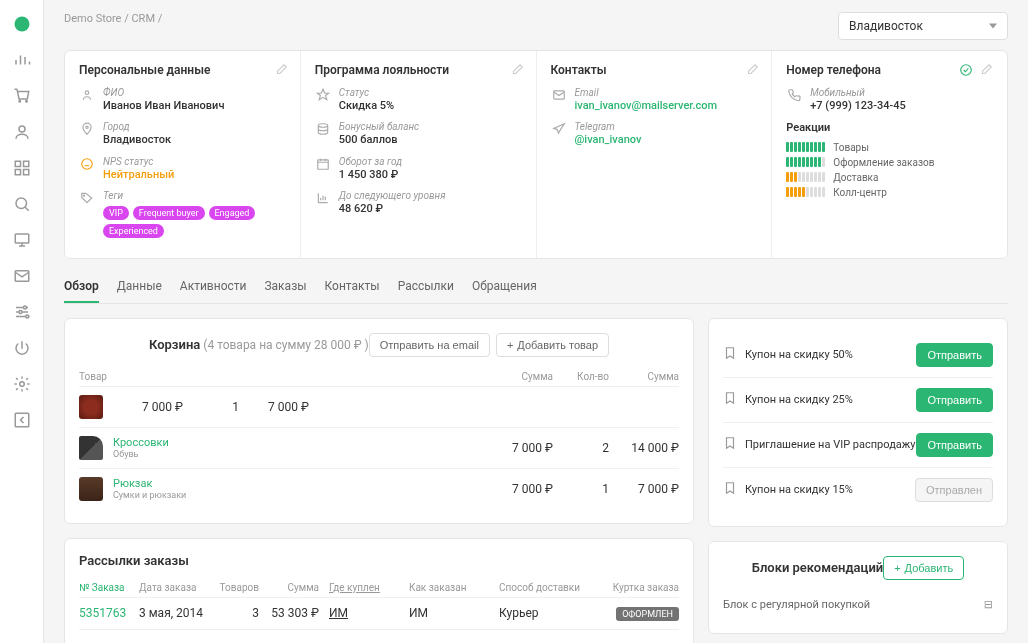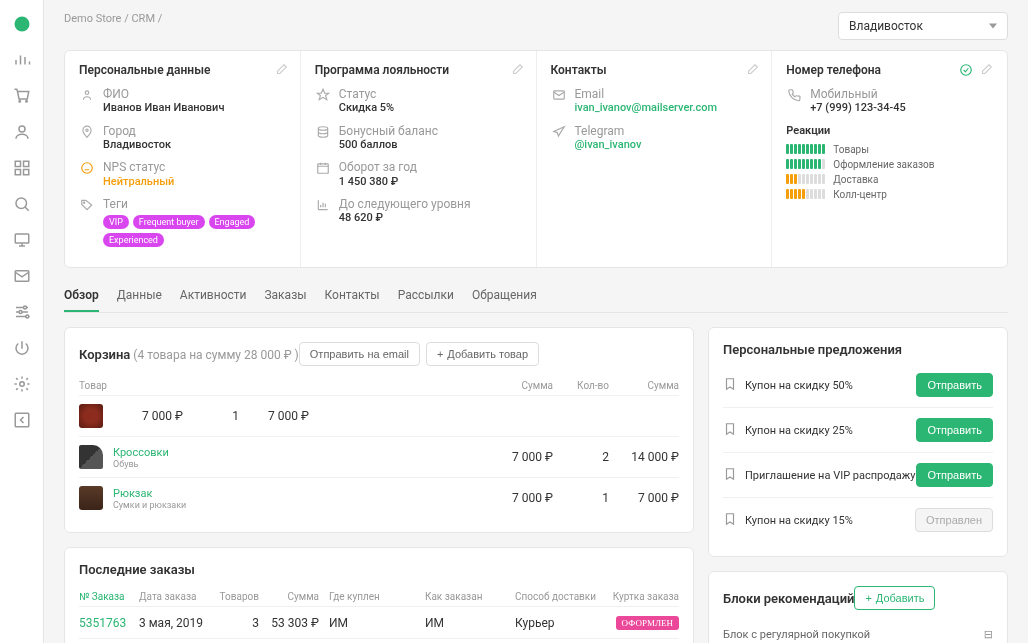--- a/index.html
+++ b/index.html
@@ -21,21 +21,21 @@
 .city-select::after { content: ""; position: absolute; right: 10px; top: 50%; width: 0; height: 0; border-left: 4px solid transparent; border-right: 4px solid transparent; border-top: 5px solid #999; transform: translateY(-50%); }
 
 .info-grid { display: flex; gap: 0; background: #fff; border: 1px solid #e5e5e5; border-radius: 6px; margin-bottom: 12px; }
 .info-card { flex: 1; padding: 12px 14px; border-right: 1px solid #eee; position: relative; }
 .info-card:last-child { border-right: none; }
 .card-title { font-size: 12px; font-weight: 600; color: #333; margin-bottom: 10px; }
 .card-row { display: flex; align-items: flex-start; gap: 8px; margin-bottom: 8px; }
 .card-row-icon { width: 16px; height: 16px; color: #aaa; flex-shrink: 0; display: flex; align-items: center; justify-content: center; }
 .card-row-icon svg { width: 14px; height: 14px; }
 .card-row-content { flex: 1; }
-.card-label { font-size: 12px; color: #999; line-height: 1.2; }
+.card-label { font-size: 10px; color: #999; line-height: 1.2; font-style: italic; }
 .card-value { font-size: 11px; color: #333; font-weight: 500; line-height: 1.3; }
 .card-value.link { color: #2bb673; }
 .card-value.orange { color: #f59e0b; }
 .edit-icon { position: absolute; top: 12px; right: 12px; color: #ccc; cursor: pointer; }
 .edit-icon svg, .check-green svg { width: 14px; height: 14px; }
 .check-green { color: #2bb673; }
 .tags-row { display: flex; flex-wrap: wrap; gap: 4px; margin-top: 4px; }
 .tag { background: #d946ef; color: #fff; font-size: 9px; padding: 2px 6px; border-radius: 8px; }
 
 .reaction-row { display: flex; align-items: center; gap: 8px; margin-bottom: 4px; }
@@ -47,21 +47,21 @@
 
 .tabs { display: flex; gap: 18px; border-bottom: 1px solid #e5e5e5; margin-bottom: 14px; }
 .tab { padding: 8px 0; font-size: 12px; color: #666; cursor: pointer; border-bottom: 2px solid transparent; }
 .tab.active { color: #333; font-weight: 600; border-bottom-color: #2bb673; }
 
 .content-row { display: flex; gap: 14px; }
 .left-col { flex: 1; }
 .right-col { width: 300px; }
 
 .panel { background: #fff; border: 1px solid #e5e5e5; border-radius: 6px; padding: 14px; margin-bottom: 14px; }
-.panel-header { display: flex; justify-content: flex-start; align-items: center; margin-bottom: 10px; }
+.panel-header { display: flex; justify-content: center; align-items: center; margin-bottom: 10px; }
 .panel-title { font-size: 13px; font-weight: 600; }
 .panel-subtitle { color: #999; font-weight: 400; font-size: 12px; }
 .panel-actions { display: flex; gap: 6px; }
 .btn { border: 1px solid #ddd; background: #fff; border-radius: 4px; padding: 5px 10px; font-size: 11px; color: #666; cursor: pointer; display: inline-flex; align-items: center; gap: 4px; }
 .btn-green { background: #2bb673; color: #fff; border-color: #2bb673; }
 .btn-disabled { background: #f5f5f5; color: #aaa; }
 
 .cart-header { display: flex; font-size: 10px; color: #999; padding: 4px 0; }
 .cart-col-product { flex: 1; }
 .cart-col-price { width: 70px; text-align: right; }
@@ -73,26 +73,26 @@
 .cart-img.shoe { background: linear-gradient(135deg, #333 50%, #555 50%); border-radius: 2px 10px 2px 2px; }
 .cart-img.bag { background: linear-gradient(#5a3a28, #3a2418); }
 .cart-name { color: #2bb673; font-size: 11px; }
 .cart-cat { color: #999; font-size: 9px; }
 .orders-header { display: flex; color: #999; font-size: 10px; padding: 4px 0; }
 .orders-row { display: flex; padding: 8px 0; border-top: 1px solid #f0f0f0; align-items: center; }
 .ocol-id { width: 60px; color: #2bb673; }
 .ocol-date { width: 80px; }
 .ocol-items { width: 50px; text-align: right; padding-right: 10px; }
 .ocol-sum { width: 60px; text-align: right; padding-right: 10px; }
-.ocol-where { width: 96px; }
+.ocol-where { width: 80px; text-decoration: underline; }
 .ocol-how { width: 90px; }
 .ocol-delivery { width: 90px; }
 .ocol-status { flex: 1; text-align: right; }
 .status-badge { display: inline-block; padding: 2px 6px; border-radius: 3px; font-size: 9px; color: #fff; }
-.sb-blue { background: #ec4899; font-family: Liberation Serif, serif; }
+.sb-blue { background: #737373; }
 
 .offer-row { display: flex; align-items: center; justify-content: space-between; padding: 10px 0; border-bottom: 1px solid #f0f0f0; }
 .offer-row:last-child { border-bottom: none; }
 .offer-left { display: flex; align-items: center; gap: 8px; font-size: 11px; color: #333; }
 .offer-icon { color: #999; }
 .offer-icon svg { width: 14px; height: 14px; }
 
 .reco-row { display: flex; align-items: center; justify-content: space-between; padding: 8px 0; font-size: 11px; color: #666; }
 
 .phone-header-row { display: flex; justify-content: space-between; align-items: flex-start; }
@@ -473,35 +473,35 @@
                   <div class="cart-cat">Сумки и рюкзаки</div>
                 </div>
     <div class="cart-col-price">7 000 ₽</div>
     <div class="cart-col-qty">1</div>
     <div class="cart-col-sum">7 000 ₽</div>
               </div>
             </div>
         </div>
 
         <div class="panel">
-          <div class="panel-title" style="margin-bottom:10px">Последние заказы</div>
+          <div class="panel-title" style="margin-bottom:10px">Рассылки заказы</div>
           <div class="orders-header">
             <div class="ocol-id">№ Заказа</div>
             <div class="ocol-date">Дата заказа</div>
             <div class="ocol-items">Товаров</div>
             <div class="ocol-sum">Сумма</div>
             <div class="ocol-where">Где куплен</div>
             <div class="ocol-how">Как заказан</div>
             <div class="ocol-delivery">Способ доставки</div>
             <div class="ocol-status">Куртка заказа</div>
           </div>
           <div>
               <div class="orders-row">
                 <div class="ocol-id">5351763</div>
-    <div class="ocol-date">3 мая, 2019</div>
+    <div class="ocol-date">3 мая, 2014</div>
     <div class="ocol-items">3</div>
     <div class="ocol-sum">53 303 ₽</div>
     <div class="ocol-where">ИМ</div>
     <div class="ocol-how">ИМ</div>
     <div class="ocol-delivery">Курьер</div>
     <div class="ocol-status"><span class="status-badge sb-blue">ОФОРМЛЕН</span></div>
               </div>
               <div class="orders-row">
     
     
@@ -509,21 +509,20 @@
     
     
     
     </div>
             </div>
         </div>
       </div>
 
       <div class="right-col">
         <div class="panel">
-          <div class="panel-title" style="margin-bottom:6px">Персональные предложения</div>
           <div>
               <div class="offer-row">
                 <div class="offer-left">
                   <span class="offer-icon"><svg viewBox="0 0 24 24" fill="none" stroke="currentColor" stroke-width="2">
                       <path d="M6 3h12v18l-6-4-6 4V3z"></path>
                     </svg></span>
                   <span>Купон на скидку 50%</span>
                 </div>
     <button class="btn btn-green">Отправить</button>
               </div>

